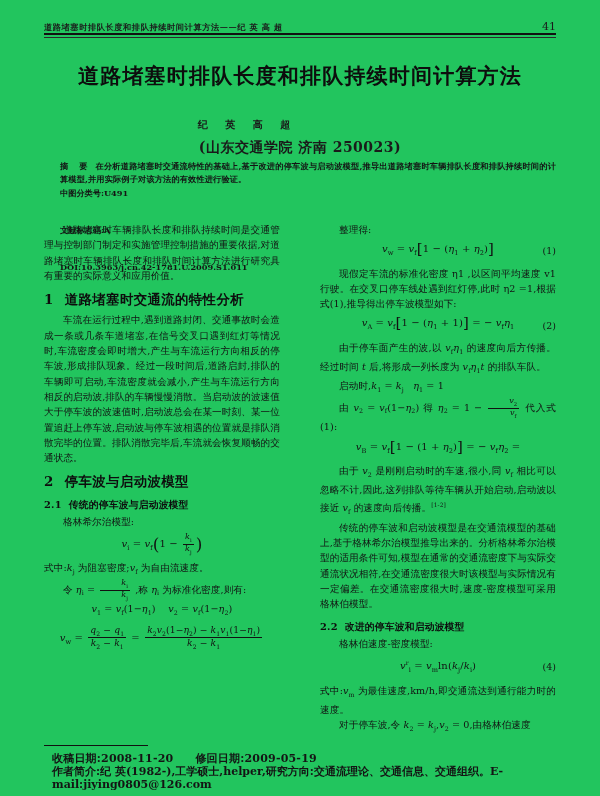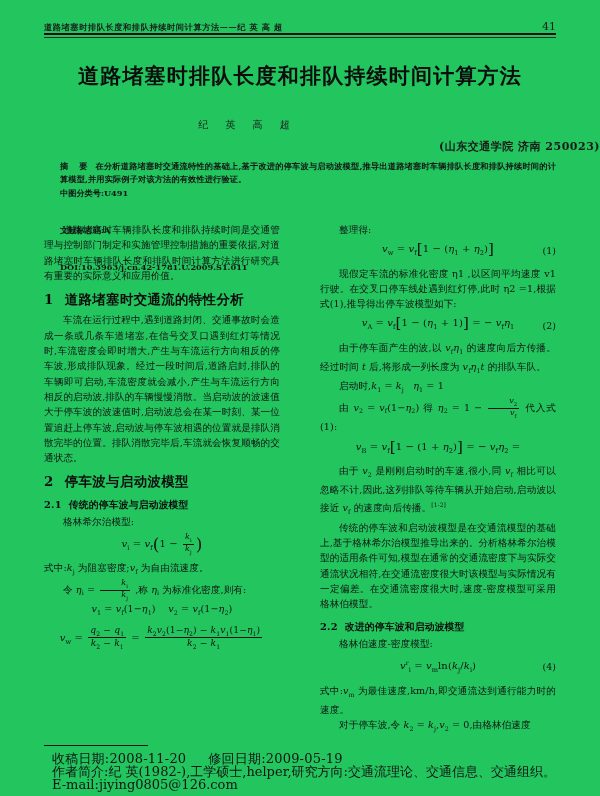--- a/index.html
+++ b/index.html
@@ -73,31 +73,31 @@
     color: #0d0d0d;
     font-family: "DejaVu Serif", "Liberation Serif", serif;
   }
   .authors {
     position: absolute;
     left: 0;
     top: 118px;
     width: 495px;
     text-align: center;
     font-size: 10px;
-    font-weight: normal;
+    font-weight: bold;
     letter-spacing: 7px;
     color: #1a1a1a;
   }
   .affiliation {
     position: absolute;
     left: 0;
     top: 139px;
     width: 600px;
-    text-align: right;
-    font-size: 11px;
+    text-align: center;
+    font-size: 14px;
     font-weight: bold;
     letter-spacing: 0.5px;
     color: #1a1a1a;
   }
   
   .abstract-block {
     position: absolute;
     left: 60px;
     top: 160px;
     width: 496px;
@@ -213,22 +213,22 @@
     top: 745px;
     width: 104px;
     height: 1.1px;
     background: #111;
   }
   .footnote {
     position: absolute;
     left: 52px;
     top: 752px;
     width: 510px;
-    font-size: 13px;
-    font-weight: normal;
+    font-size: 11px;
+    font-weight: bold;
     line-height: 13px;
     color: #141414;
   }
   .footnote .lbl { letter-spacing: 0.2px; }
   .footnote .gap { display: inline-block; width: 22px; }
 </style>
 </head>
 <body>
 
 <div class="page">

